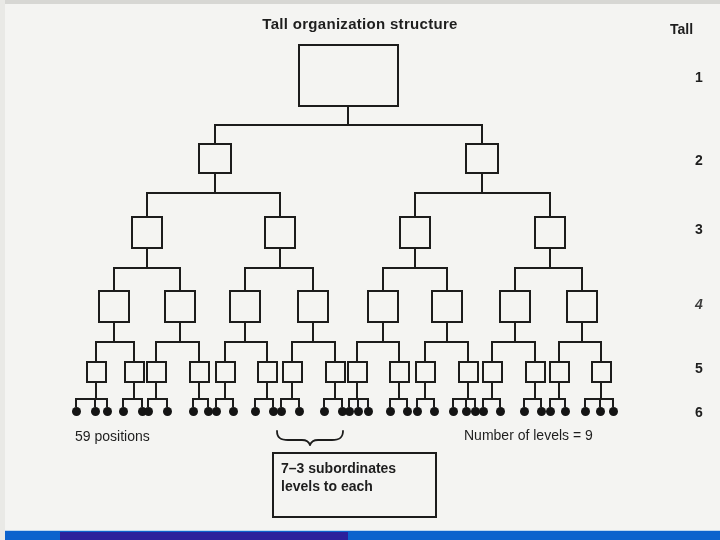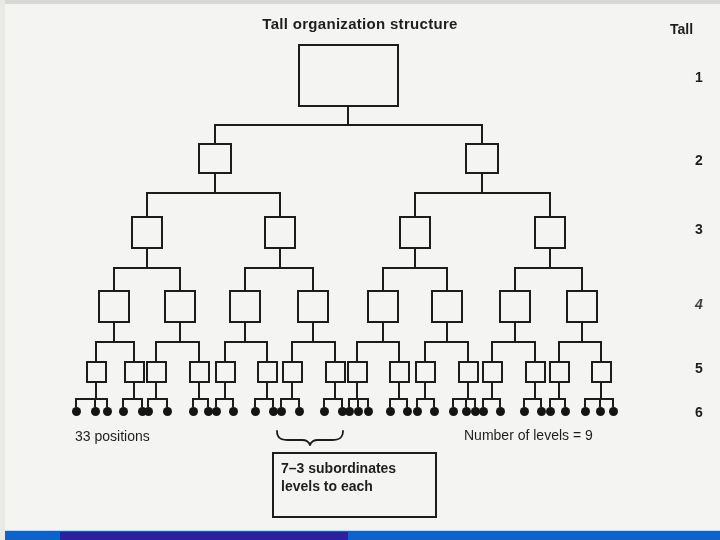--- a/index.html
+++ b/index.html
@@ -228,21 +228,21 @@
       <div class="vline" style="left: 600px; top: 383px; width: 2px; height: 16px;"></div>
       <div class="hline" style="left: 584px; top: 398px; width: 30px; height: 2px;"></div>
       <div class="vline" style="left: 584px; top: 399px; width: 2px; height: 8px;"></div>
       <div class="dot" style="left: 580.5px; top: 407px; width: 9px; height: 9px;"></div>
       <div class="vline" style="left: 599px; top: 399px; width: 2px; height: 8px;"></div>
       <div class="dot" style="left: 595.5px; top: 407px; width: 9px; height: 9px;"></div>
       <div class="vline" style="left: 612px; top: 399px; width: 2px; height: 8px;"></div>
       <div class="dot" style="left: 608.5px; top: 407px; width: 9px; height: 9px;"></div>
     </div>
 
-  <div class="cap-left">33 positions</div>
+  <div class="cap-left">59 positions</div>
   <div class="cap-right">Number of levels = 9</div>
 
   <svg class="brace" width="72" height="16" viewBox="0 0 72 16">
     <path d="M3,1 C3,8 7,10 14,10 L28,10 C33,10 35,12 36,15 C37,12 39,10 44,10 L58,10 C65,10 69,8 69,1" fill="none" stroke="#1c1c1c" stroke-width="1.8" stroke-linecap="round"></path>
   </svg>
 
   <div class="note-box">
     <div>7–3 subordinates</div>
     <div>levels to each</div>
   </div>

